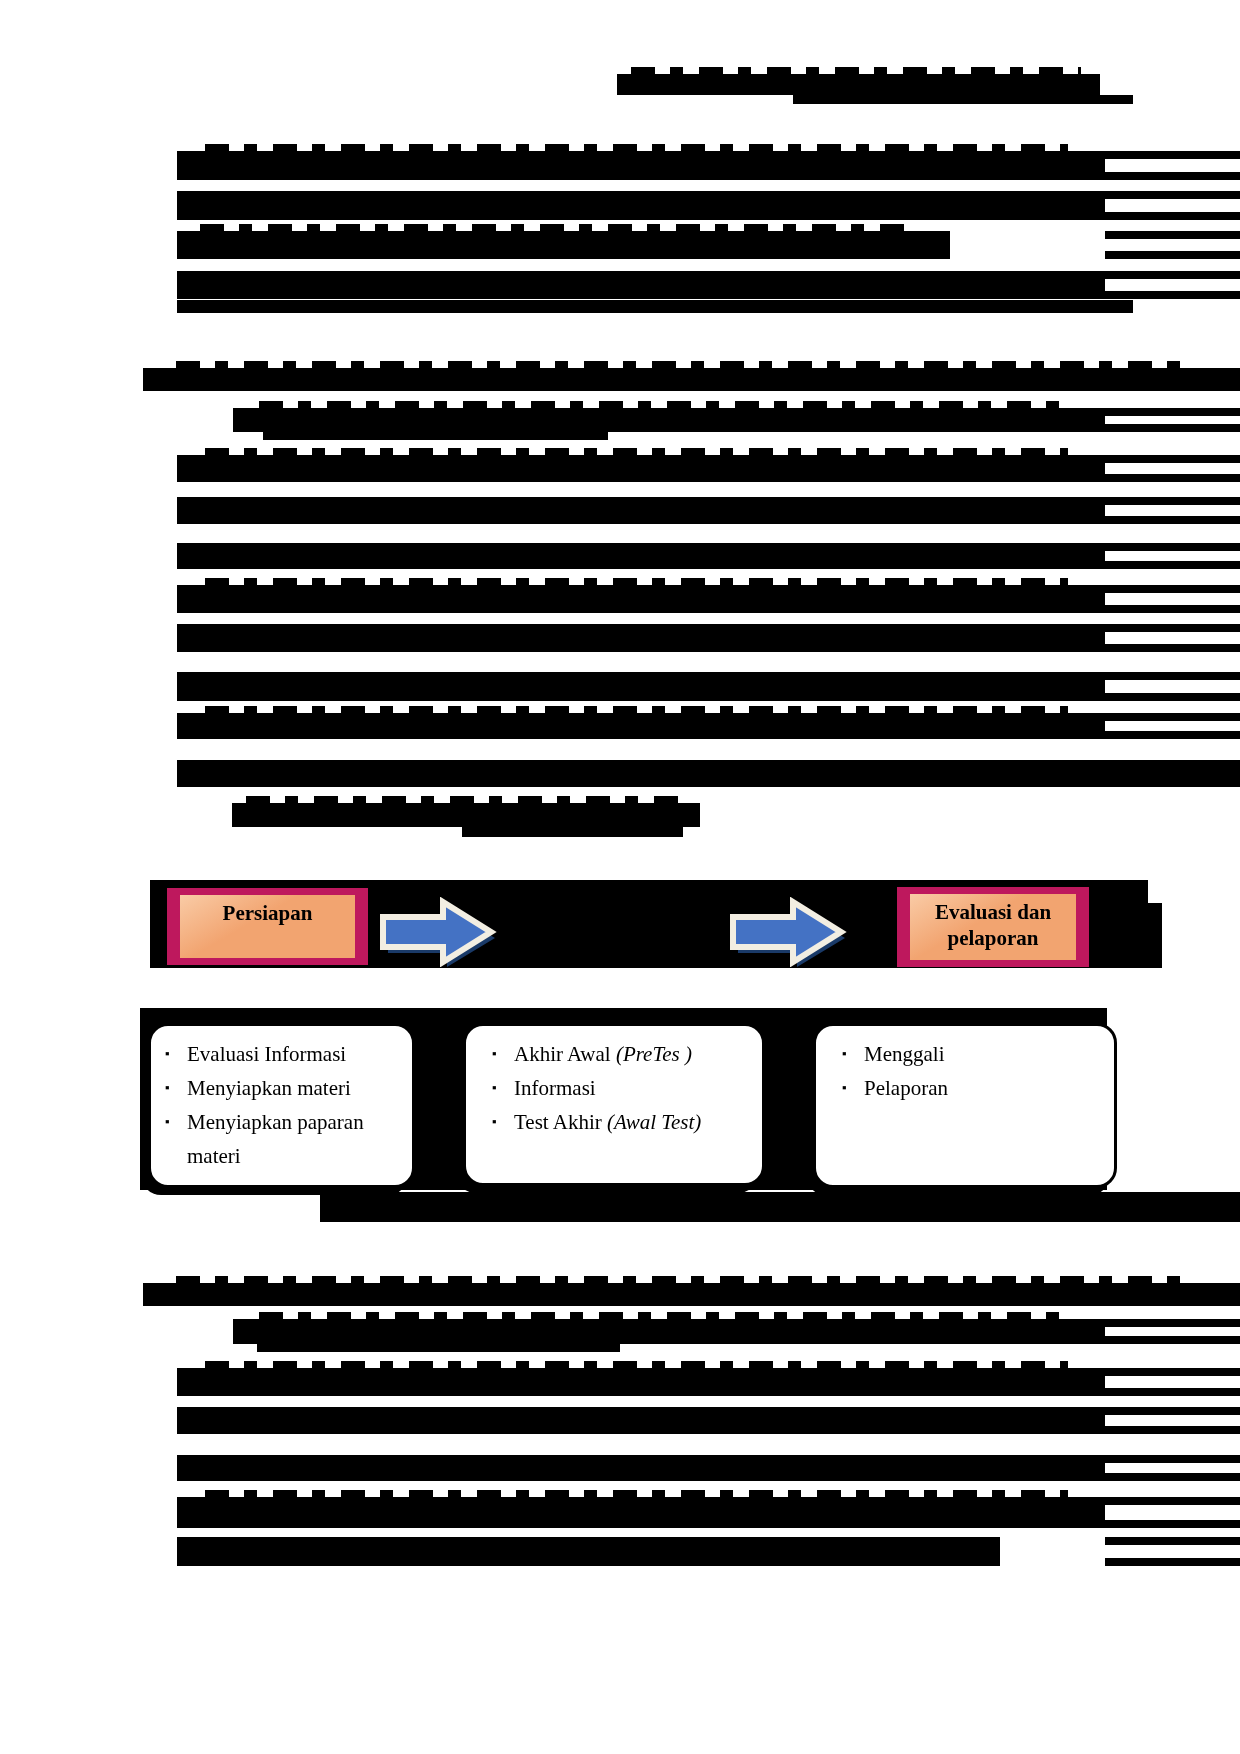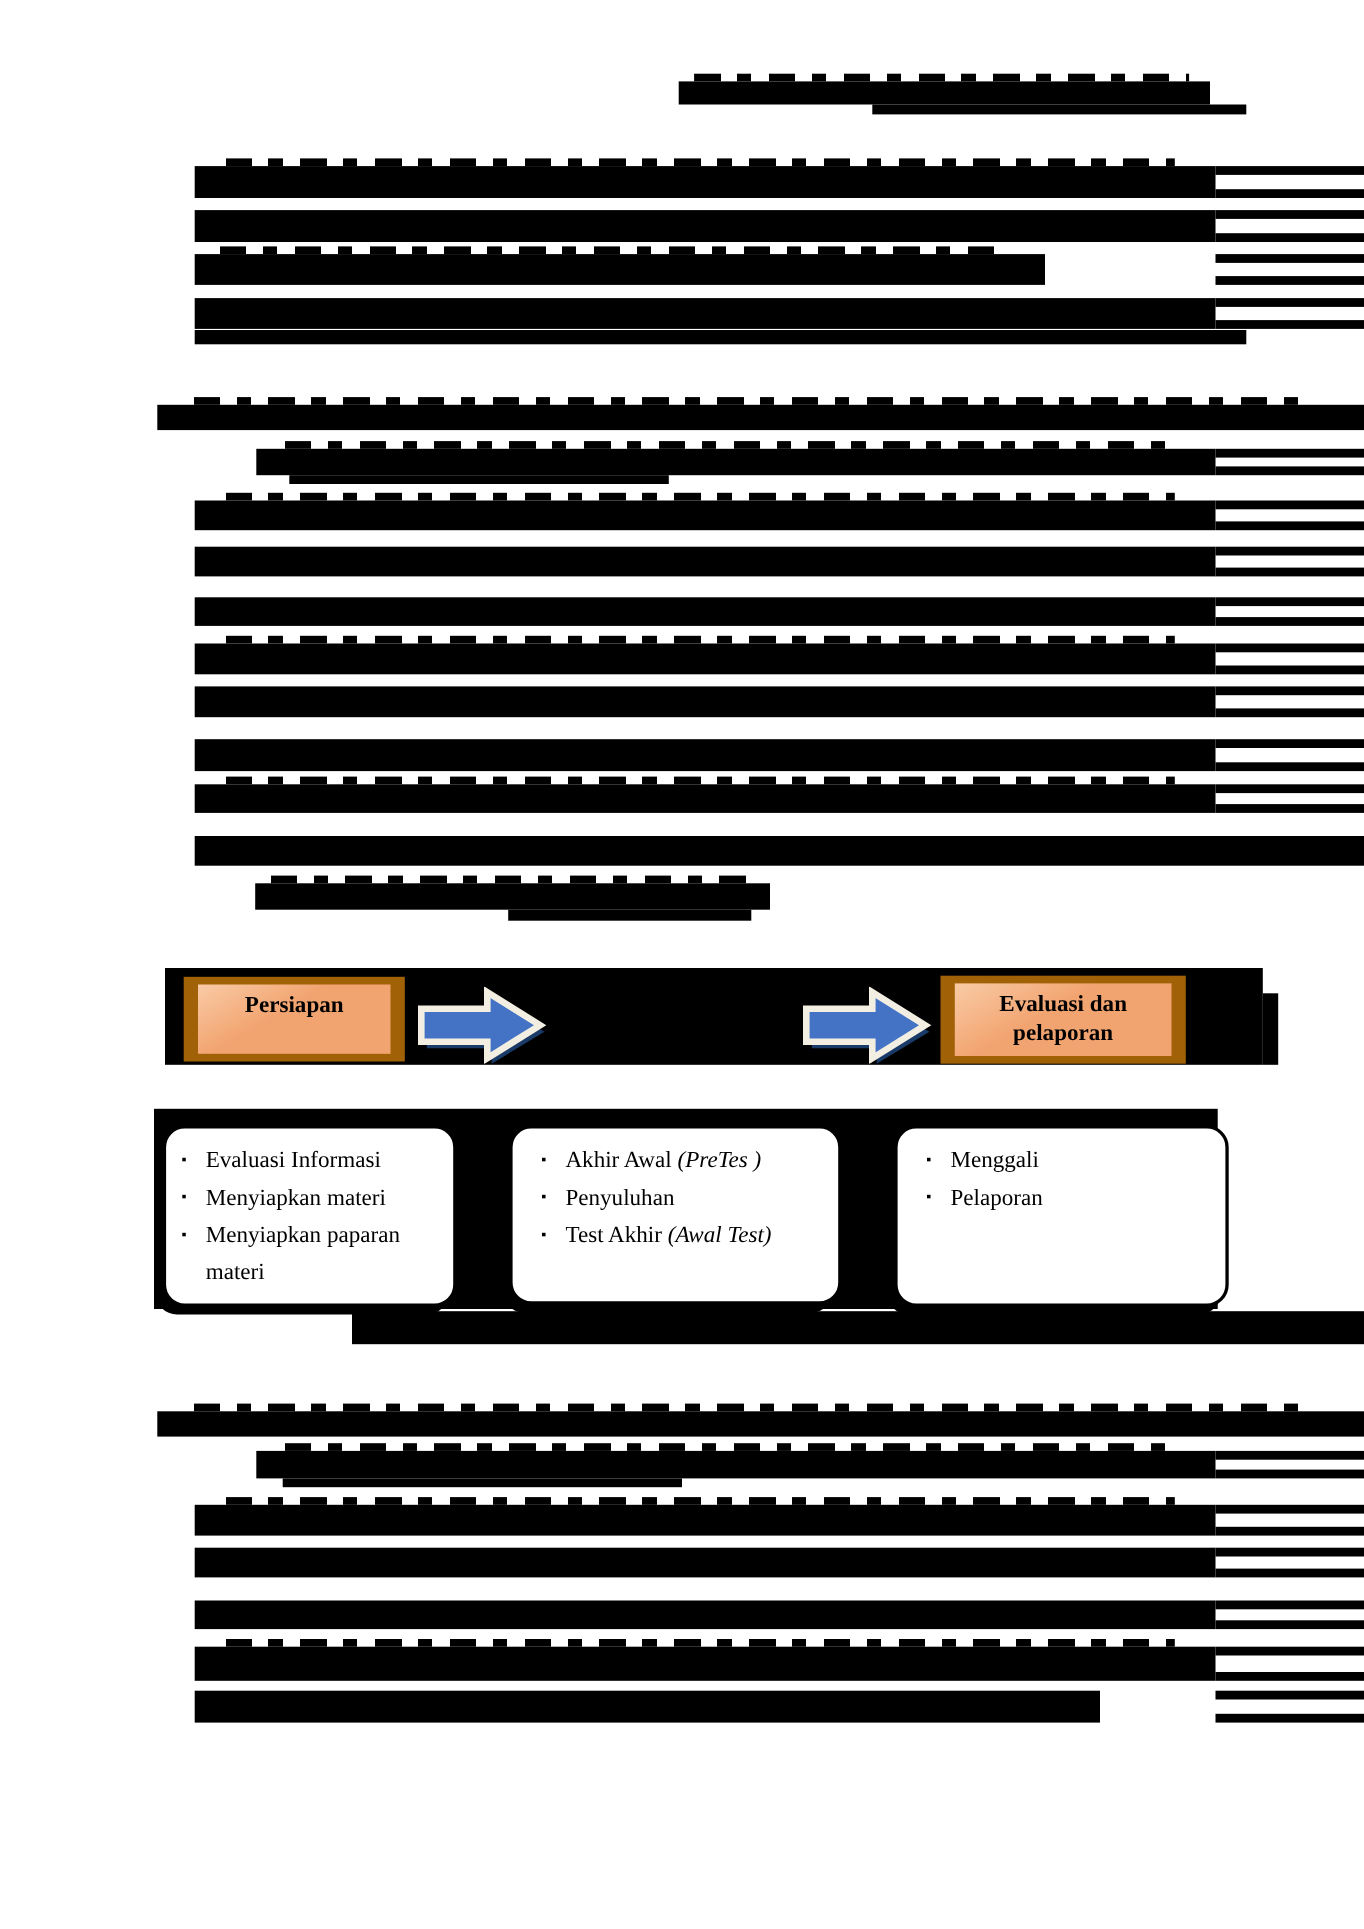--- a/index.html
+++ b/index.html
@@ -21,21 +21,21 @@
     content:"";
     position:absolute;
     left:3%;right:4%;
     top:-7px;height:7px;
     background:repeating-linear-gradient(90deg,#000 0 24px,transparent 24px 39px,#000 39px 52px,transparent 52px 68px);
   }
   
   .stage{
     position:absolute;
     top:888px;height:77px;
-    background:#a16207;
+    background:#be185d;
     z-index:2;
     box-sizing:border-box;
   }
   .stage-fill{
     position:absolute;
     left:13px;right:13px;top:7px;bottom:7px;
     background:linear-gradient(150deg, var(--stage-hi) 0%, var(--stage-fill) 42%, var(--stage-fill) 100%);
     display:flex;flex-direction:column;
     align-items:center;justify-content:flex-start;
     padding-top:5px;box-sizing:border-box;
@@ -166,21 +166,21 @@
     <path class="arrow-shadow" d="M8 26 L67 26 L67 13 L115 41 L67 70 L67 56 L8 56 Z"></path>
     <path class="arrow-main" d="M3 20 L63 20 L63 5 L111 35 L63 65 L63 50 L3 50 Z"></path>
   </svg>
 
 
   <svg class="arrow" style="left:730px;" viewBox="0 0 117 70">
     <path class="arrow-shadow" d="M8 26 L67 26 L67 13 L115 41 L67 70 L67 56 L8 56 Z"></path>
     <path class="arrow-main" d="M3 20 L63 20 L63 5 L111 35 L63 65 L63 50 L3 50 Z"></path>
   </svg>
 
-  <div class="stage" style="left:855px;width:223px;top:887px;height:80px;">
+  <div class="stage" style="left:897px;width:192px;top:887px;height:80px;">
     <div class="stage-fill">
       <span class="stage-label">Evaluasi dan
 pelaporan</span>
     </div>
   </div>
 
   <div class="dbox" style="left:148px;width:267px;">
     <ul>
       <li>
         <span class="bullet-square">▪</span>
@@ -198,21 +198,21 @@
   </div>
 
   <div class="dbox pad-wide" style="left:463px;width:302px;height:163px;">
     <ul>
       <li>
         <span class="bullet-square">▪</span>
         <span class="li-text"><span>Akhir Awal </span><span class="it">(PreTes )</span></span>
       </li>
       <li>
         <span class="bullet-square">▪</span>
-        <span class="li-text"><span>Penyuluhan</span><span class="it"></span></span>
+        <span class="li-text"><span>Informasi</span><span class="it"></span></span>
       </li>
       <li>
         <span class="bullet-square">▪</span>
         <span class="li-text"><span>Test Akhir </span><span class="it">(Awal Test)</span></span>
       </li>
     </ul>
   </div>
 
   <div class="dbox pad-wide" style="left:813px;width:304px;">
     <ul>

